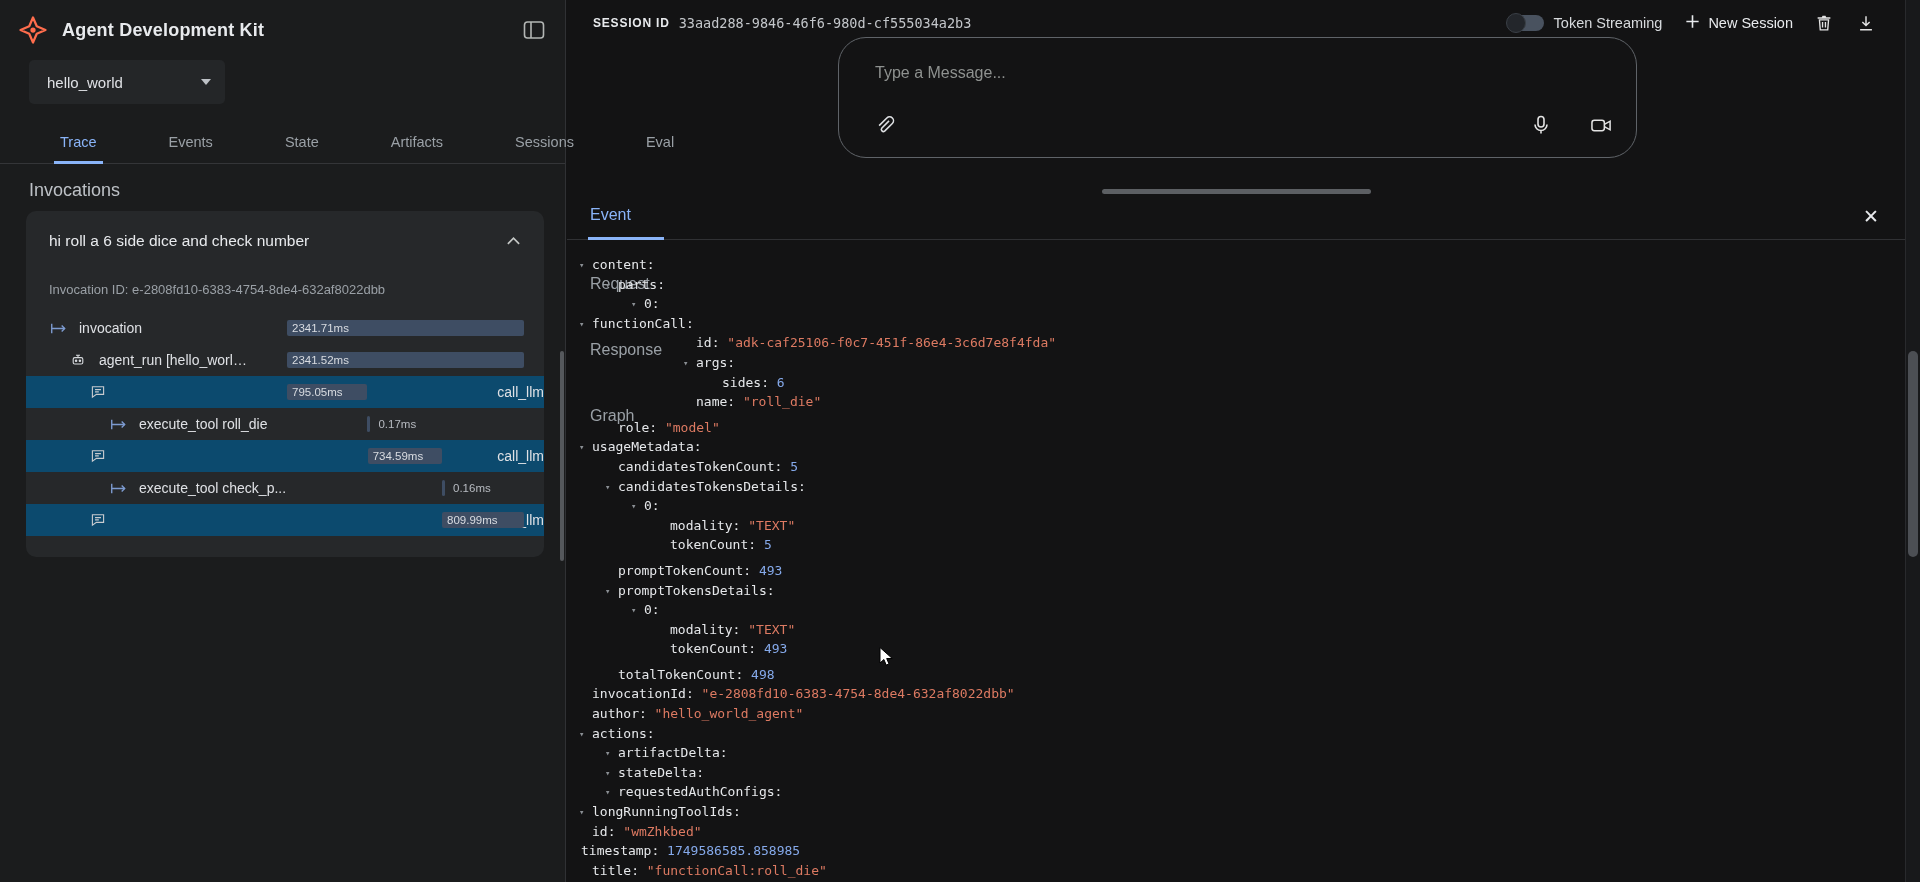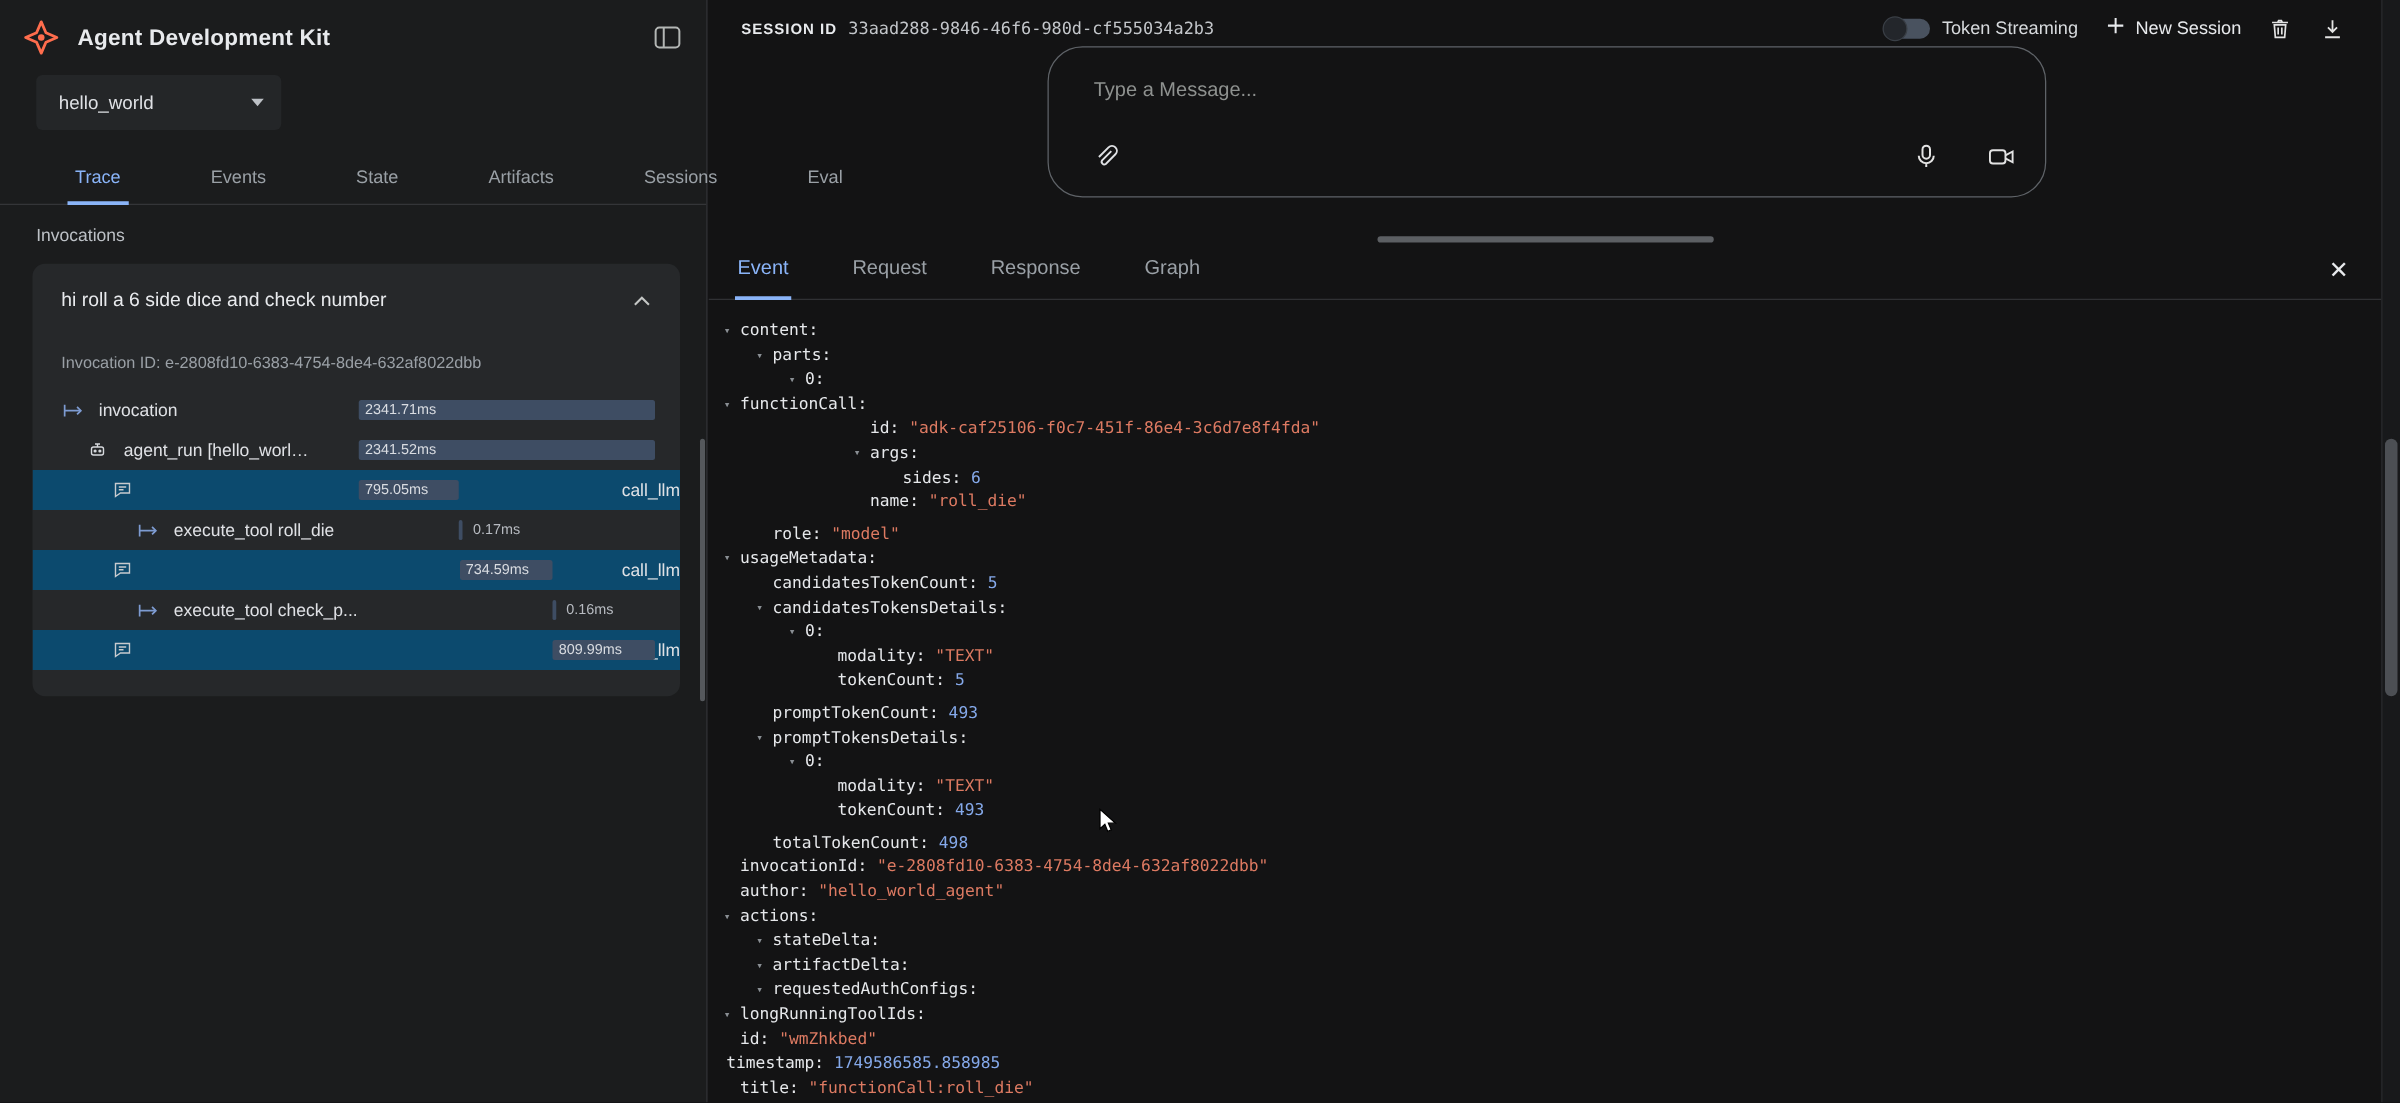--- a/index.html
+++ b/index.html
@@ -23,21 +23,21 @@
   .agent-select .val { font-size:15px; color:#dfe1e5; flex:1; }
   .caret { width:0; height:0; border-left:5px solid transparent; border-right:5px solid transparent;
     border-top:6px solid #bdc1c6; }
 
   .sb-tabs { position:absolute; left:0; right:0; top:122px; height:42px;
     border-bottom:1px solid #343538; display:flex; gap:44px; padding:0 0 0 38px; }
   .sb-tab { font-size:14.5px; color:#9aa0a6; line-height:41px; padding:0 6px; height:42px;
     cursor:pointer; white-space:nowrap;margin-left:16px; }
   .sb-tab.active { color:#8ab4f8; border-bottom:3px solid #8ab4f8; }
 
-  .section-title { position:absolute; left:29px; top:180px; font-size:14px; color:#bdc1c6; }
+  .section-title { position:absolute; left:29px; top:180px; font-size:18px; color:#bdc1c6; }
 
   .invocation-card { position:absolute; left:26px; top:211px; width:518px; height:346px;
     background:#26282a; border-radius:10px; overflow:hidden; }
   .card-header { height:60px; display:flex; align-items:center; padding:0 20px 0 23px; cursor:pointer; }
   .card-title { flex:1; font-size:15.5px; color:#e8eaed; }
   .chev-up { width:22px; height:22px; display:flex; align-items:center; justify-content:center; }
   .inv-id { padding:12px 20px 15px 23px; font-size:13px; line-height:14px; color:#9aa0a6; font-weight:500; }
 
   .trace-rows { position:relative; }
   .trace-row { position:relative; height:32px; display:flex; align-items:center; }
@@ -79,21 +79,21 @@
     justify-content:center; cursor:pointer; }
   .ci-attach { left:33px; bottom:20px; }
   .ci-mic { left:690px; bottom:20px; }
   .ci-cam { left:750px; bottom:20px; }
 
   .h-scroll-thumb { position:absolute; top:189px; left:535px; width:269px; height:5px;
     background:#5c5f63; border-radius:3px; }
 
   .detail-tabs-row { position:absolute; top:193px; left:0; right:15px; height:47px;
     border-bottom:1px solid #303134; display:flex; align-items:stretch; padding-left:21px; }
-  .detail-tabs { display:flex; gap:47px; }
+  .detail-tabs { display:flex; gap:22px;flex-direction:column; }
   .dt-tab { font-size:16px; color:#9aa0a6; line-height:44px; height:47px; padding:0 2px; cursor:pointer; }
   .dt-tab.active { color:#8ab4f8; border-bottom:3px solid #8ab4f8; }
   .close-btn { margin-left:auto; margin-right:26px; align-self:center; font-size:19px;
     color:#e8eaed; cursor:pointer; line-height:1; }
 
   .json-view { position:absolute; top:241px; left:0; right:15px; bottom:0; overflow:hidden;
     padding:14px 0 0 12px; font-family:"DejaVu Sans Mono", monospace; font-size:13px; }
   .json-line { height:19.6px; line-height:19.6px; white-space:pre; }
   .json-line.gap { margin-top:6px; }
   .json-line .arrow { display:inline-block; width:13px; color:#8a8f94; font-size:9px; vertical-align:1px; cursor:pointer; }
@@ -326,22 +326,22 @@
         <div class="json-line" style="margin-left: 91px;"><span class="jkey">tokenCount:</span><span class="jnum"> 5</span></div>
         <div class="json-line gap" style="margin-left: 39px;"><span class="jkey">promptTokenCount:</span><span class="jnum"> 493</span></div>
         <div class="json-line" style="margin-left: 26px;"><span class="arrow">▾</span><span class="jkey">promptTokensDetails:</span></div>
         <div class="json-line" style="margin-left: 52px;"><span class="arrow">▾</span><span class="jkey">0:</span></div>
         <div class="json-line" style="margin-left: 91px;"><span class="jkey">modality:</span><span class="jstr"> "TEXT"</span></div>
         <div class="json-line" style="margin-left: 91px;"><span class="jkey">tokenCount:</span><span class="jnum"> 493</span></div>
         <div class="json-line gap" style="margin-left: 39px;"><span class="jkey">totalTokenCount:</span><span class="jnum"> 498</span></div>
         <div class="json-line" style="margin-left: 13px;"><span class="jkey">invocationId:</span><span class="jstr"> "e-2808fd10-6383-4754-8de4-632af8022dbb"</span></div>
         <div class="json-line" style="margin-left: 13px;"><span class="jkey">author:</span><span class="jstr"> "hello_world_agent"</span></div>
         <div class="json-line" style="margin-left: 0px;"><span class="arrow">▾</span><span class="jkey">actions:</span></div>
+        <div class="json-line" style="margin-left: 26px;"><span class="arrow">▾</span><span class="jkey">artifactDelta:</span></div>
         <div class="json-line" style="margin-left: 26px;"><span class="arrow">▾</span><span class="jkey">stateDelta:</span></div>
-        <div class="json-line" style="margin-left: 26px;"><span class="arrow">▾</span><span class="jkey">artifactDelta:</span></div>
         <div class="json-line" style="margin-left: 26px;"><span class="arrow">▾</span><span class="jkey">requestedAuthConfigs:</span></div>
         <div class="json-line" style="margin-left: 0px;"><span class="arrow">▾</span><span class="jkey">longRunningToolIds:</span></div>
         <div class="json-line" style="margin-left: 13px;"><span class="jkey">id:</span><span class="jstr"> "wmZhkbed"</span></div>
         <div class="json-line" style="margin-left: 2px;"><span class="jkey">timestamp:</span><span class="jnum"> 1749586585.858985</span></div>
         <div class="json-line" style="margin-left: 13px;"><span class="jkey">title:</span><span class="jstr"> "functionCall:roll_die"</span></div>
       </div>
 
     <div class="v-track"></div>
     <div class="v-scroll-thumb"></div>
 

